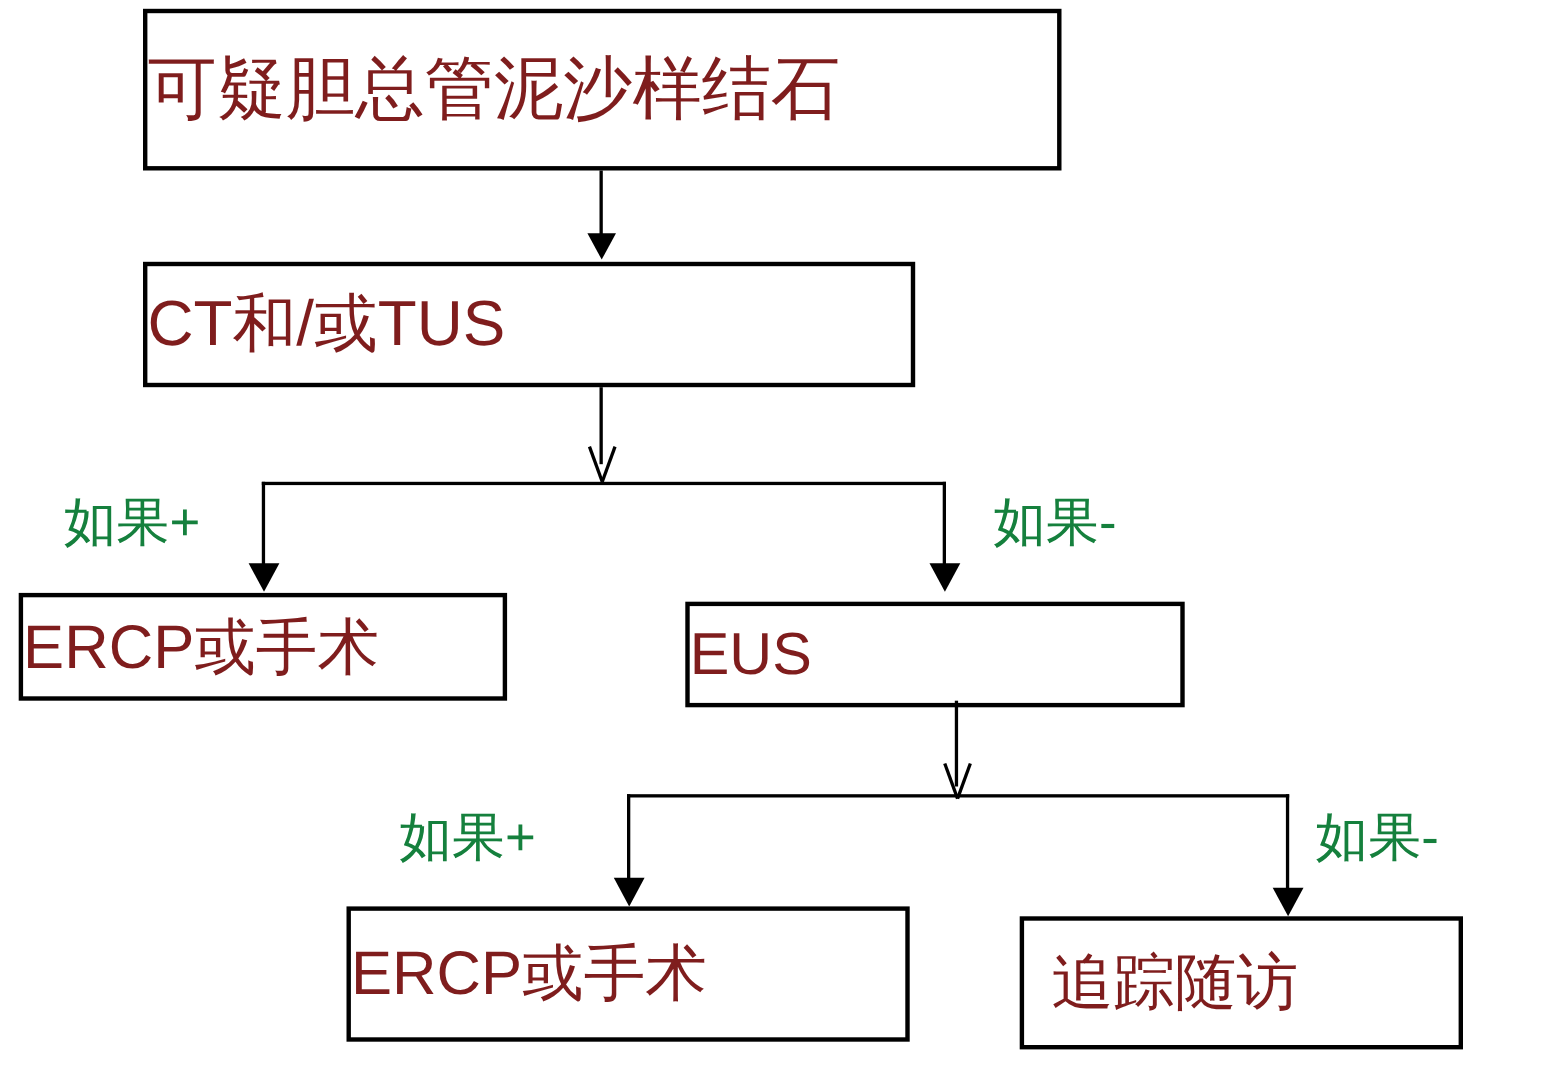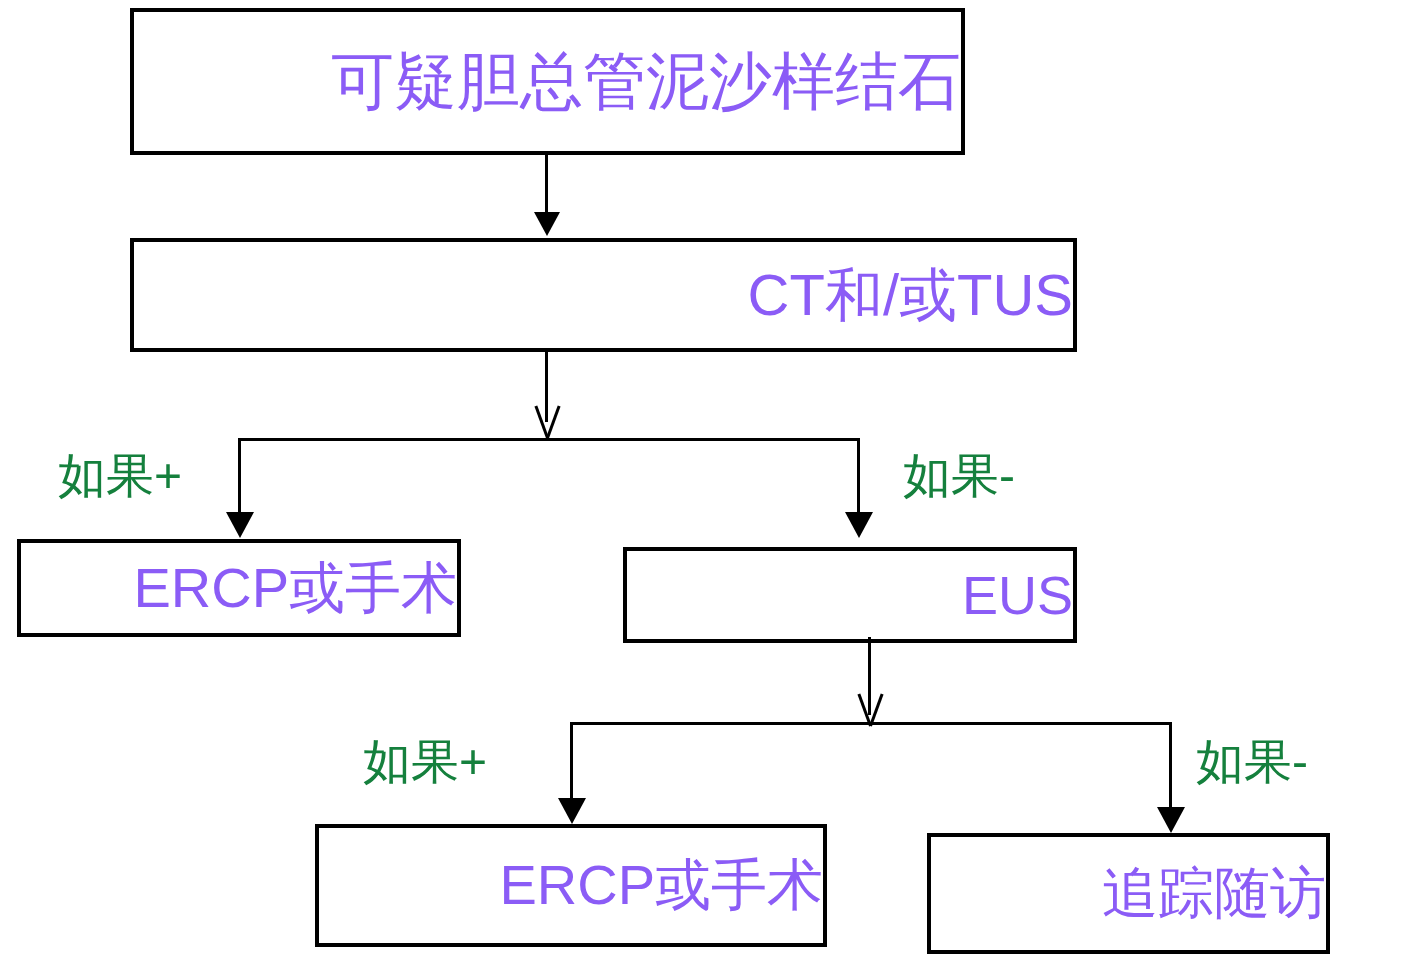--- a/index.html
+++ b/index.html
@@ -18,24 +18,24 @@
     background: #ffffff;
     overflow: hidden;
   }
   .node {
     position: absolute;
     box-sizing: border-box;
     border: 4px solid #000000;
     background: #ffffff;
     display: flex;
     align-items: center;
-    justify-content: flex-end;
+    justify-content: flex-start;
     text-align: center;
     line-height: 1.05;
-    color: #8b5cf6;
+    color: #7f1d1d;
     white-space: nowrap;
   }
   .node-text {
     display: block;
   }
   .edge-label {
     position: absolute;
     color: #15803d;
     white-space: nowrap;
     line-height: 1;
@@ -81,21 +81,21 @@
 
 <div id="canvas">
 
   <div class="node" style="left:130px; top:8px; width:835px; height:147px; font-size:63px;">
     <span class="node-text">可疑胆总管泥沙样结石</span>
   </div>
 
   <div class="conn conn-v" style="left:545px; top:155px; height:62px;"></div>
   <div class="arrow-head thin" style="left:534px; top:212px;"></div>
 
-  <div class="node" style="left:130px; top:238px; width:947px; height:114px; font-size:58px;">
+  <div class="node" style="left:130px; top:238px; width:702px; height:114px; font-size:58px;">
     <span class="node-text">CT和/或TUS</span>
   </div>
 
   <div class="conn conn-v" style="left:545px; top:352px; height:70px;"></div>
   <div class="arrow-open" style="left:546px; top:404px;"></div>
 
   <div class="conn conn-h" style="left:238px; top:438px; width:622px;"></div>
 
   <div class="conn conn-v" style="left:238px; top:438px; height:77px;"></div>
   <div class="arrow-head" style="left:226px; top:512px;"></div>
@@ -125,17 +125,17 @@
   <div class="conn conn-v" style="left:1169px; top:722px; height:88px;"></div>
   <div class="arrow-head" style="left:1157px; top:807px;"></div>
 
   <div class="edge-label" style="left:363px; top:738px; font-size:48px;">如果+</div>
   <div class="edge-label" style="left:1196px; top:738px; font-size:48px;">如果-</div>
 
   <div class="node" style="left:315px; top:824px; width:512px; height:123px; font-size:56px;">
     <span class="node-text">ERCP或手术</span>
   </div>
 
-  <div class="node" style="left:927px; top:833px; width:403px; height:121px; font-size:56px;">
+  <div class="node" style="left:927px; top:833px; width:403px; height:121px; font-size:56px;padding-left:25px;">
     <span class="node-text">追踪随访</span>
   </div>
 
 </div>
 
 </body></html>

